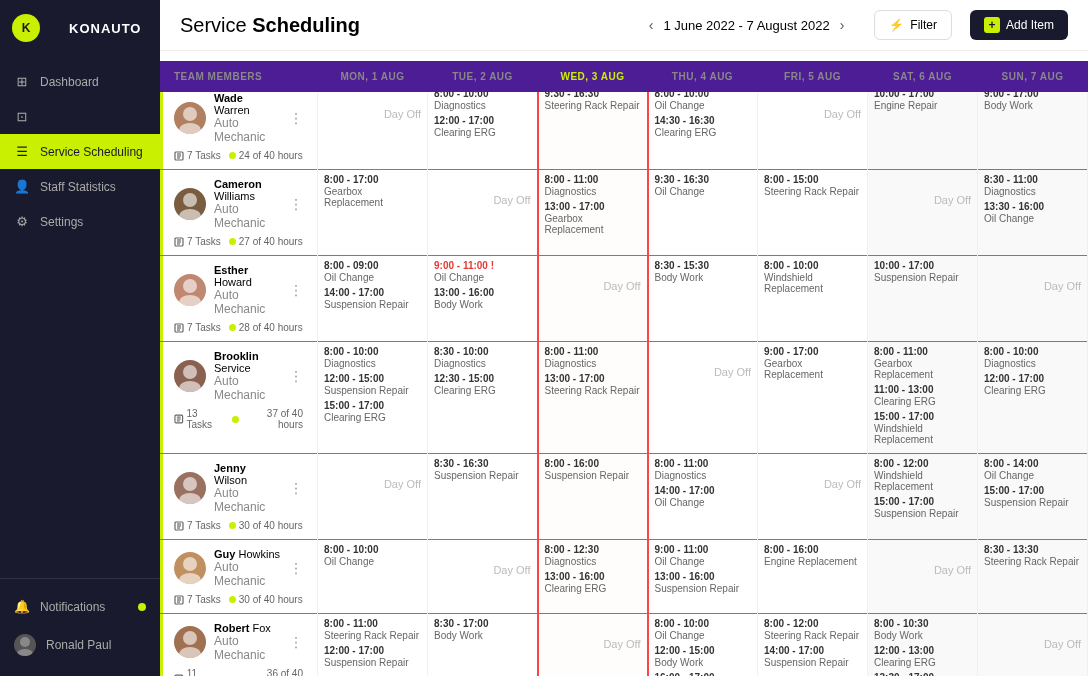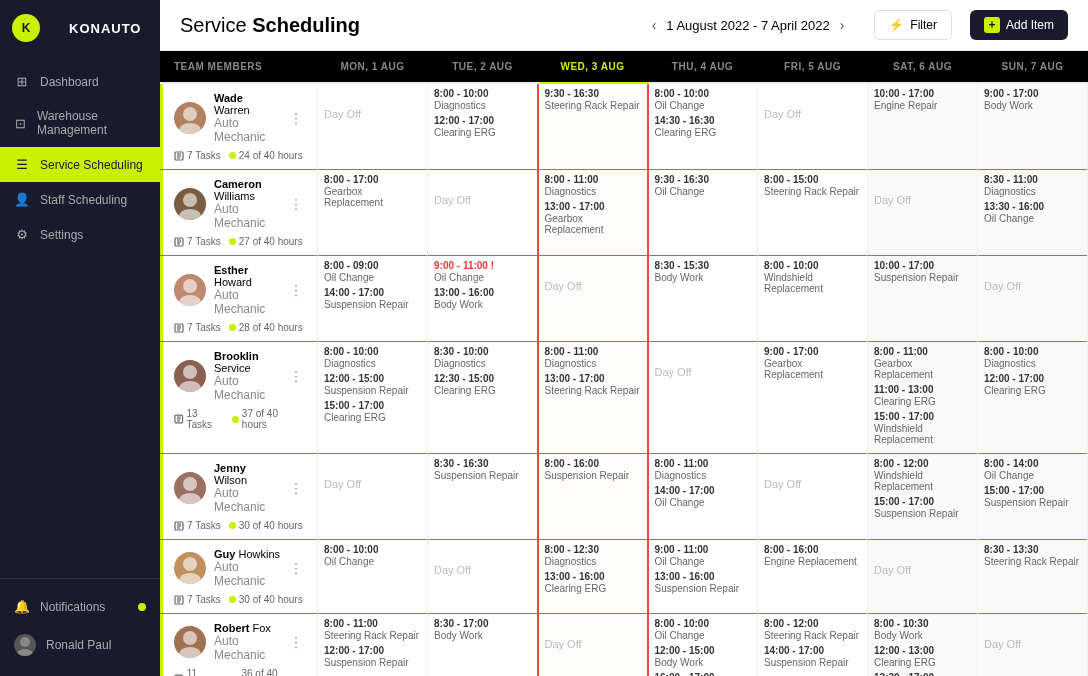--- a/index.html
+++ b/index.html
@@ -33,75 +33,74 @@
     .week-label { font-size: 13px; font-weight: 500; }
     .btn-filter { display: flex; align-items: center; gap: 6px; padding: 7px 14px; border: 1px solid #ddd; background: #fff; border-radius: 6px; cursor: pointer; font-size: 12px; margin-left: 16px; }
     .btn-add { display: flex; align-items: center; gap: 6px; padding: 7px 14px; background: #1a1a2e; color: #fff; border: none; border-radius: 6px; cursor: pointer; font-size: 12px; margin-left: 8px; }
     .btn-add .add-icon { background: #c8f000; color: #1a1a2e; width: 16px; height: 16px; border-radius: 3px; display: flex; align-items: center; justify-content: center; font-size: 12px; font-weight: bold; }
 
     
     .schedule-container { flex: 1; overflow: auto; }
     .schedule-table { width: 100%; border-collapse: collapse; min-width: 900px; }
 
     
-    .col-header { background: #000000; position: sticky; top: 0; z-index: 10; }
+    .col-header { background: #4c1d95; position: sticky; top: 10px; z-index: 10; }
     .col-header th { padding: 10px 8px; text-align: center; font-size: 10px; font-weight: 600; color: #888; border-bottom: 2px solid #eee; text-transform: uppercase; letter-spacing: 0.5px; }
     .col-header th.team-col { text-align: left; padding-left: 14px; width: 160px; }
     .col-header th.today { color: #c8f000; border-bottom: 2px solid #c8f000; }
 
     
     .member-row { border-bottom: 1px solid #8b5cf6; }
     .member-cell { padding: 8px 14px; vertical-align: top; background: #fff; border-right: 1px solid #f0f0f0; width: 160px; }
     .member-info { display: flex; align-items: center; gap: 8px; }
     .member-avatar { width: 32px; height: 32px; border-radius: 50%; background: #ccc; overflow: hidden; flex-shrink: 0; }
     .member-name { font-weight: 600; font-size: 11px; }
     .member-name span { font-weight: 400; }
     .member-role { font-size: 12px; color: #888; }
     .member-stats { display: flex; align-items: center; gap: 8px; margin-top: 6px; font-size: 10px; color: #666; }
     .member-stats .tasks { display: flex; align-items: center; gap: 3px; }
-    .member-stats .hours { display: flex; align-items: center; gap: 3px; }
+    .member-stats .hours { display: flex; align-items: center; gap: 3px; text-align: right; }
     .green-dot { width: 7px; height: 7px; border-radius: 50%; background: #c8f000; display: inline-block; }
     .member-menu { margin-left: auto; cursor: pointer; color: #999; font-size: 14px; line-height: 1; }
     .member-left { position: relative; }
     .member-left::before { content: ''; position: absolute; left: 0; top: 0; bottom: 0; width: 3px; background: #c8f000; }
 
     
     .sched-cell { padding: 4px 6px; vertical-align: top; border-right: 1px solid #f0f0f0; min-width: 110px; }
     .sched-cell.today-col { border-left: 2px solid #ff4444; border-right: 2px solid #ff4444; background: rgba(255,100,100,0.02); }
     .sched-cell.weekend { background: #f9f9f9; }
-    .day-off { color: #bbb; font-size: 11px; text-align: left; padding: 20px 0; }
+    .day-off { color: #bbb; font-size: 11px; text-align: right; padding: 20px 0; }
     .task-block { margin-bottom: 4px; }
     .task-time { font-size: 10px; font-weight: 600; color: #333; }
     .task-time.red { color: #e53935; }
     .task-name { font-size: 10px; color: #666; margin-top: 1px; }
   </style>
 </head>
 <body>
 
 <div class="sidebar">
   <div class="sidebar-logo">
     <div class="sidebar-logo-icon">K</div>
     <span class="sidebar-logo-text">KONAUTO</span>
   </div>
   <div class="sidebar-nav">
     <div class="sidebar-item">
       <span class="sidebar-item-icon">⊞</span>
       <span>Dashboard</span>
     </div>
     <div class="sidebar-item">
       <span class="sidebar-item-icon">⊡</span>
-      <span>Warehouse Management</span>
     </div>
     <div class="sidebar-item active">
       <span class="sidebar-item-icon">☰</span>
       <span>Service Scheduling</span>
     </div>
     <div class="sidebar-item">
       <span class="sidebar-item-icon">👤</span>
-      <span>Staff Scheduling</span>
+      <span>Staff Statistics</span>
     </div>
     <div class="sidebar-item">
       <span class="sidebar-item-icon">⚙</span>
       <span>Settings</span>
     </div>
   </div>
   <div class="sidebar-bottom">
     <div class="sidebar-item">
       <span class="sidebar-item-icon">🔔</span>
       <span>Notifications</span>
@@ -122,21 +121,21 @@
 <div class="main">
 
   <div class="header">
     <div class="header-title">
       <span>Service</span>
       <strong>Scheduling</strong>
     </div>
     <div class="header-nav">
       <div class="week-nav">
         <button class="nav-arrow">‹</button>
-        <span class="week-label">1 August 2022 - 7 April 2022</span>
+        <span class="week-label">1 June 2022 - 7 August 2022</span>
         <button class="nav-arrow">›</button>
       </div>
       <button class="btn-filter">
         <span>⚡</span>
         <span>Filter</span>
       </button>
       <button class="btn-add">
         <div class="add-icon">+</div>
         <span>Add Item</span>
       </button>

